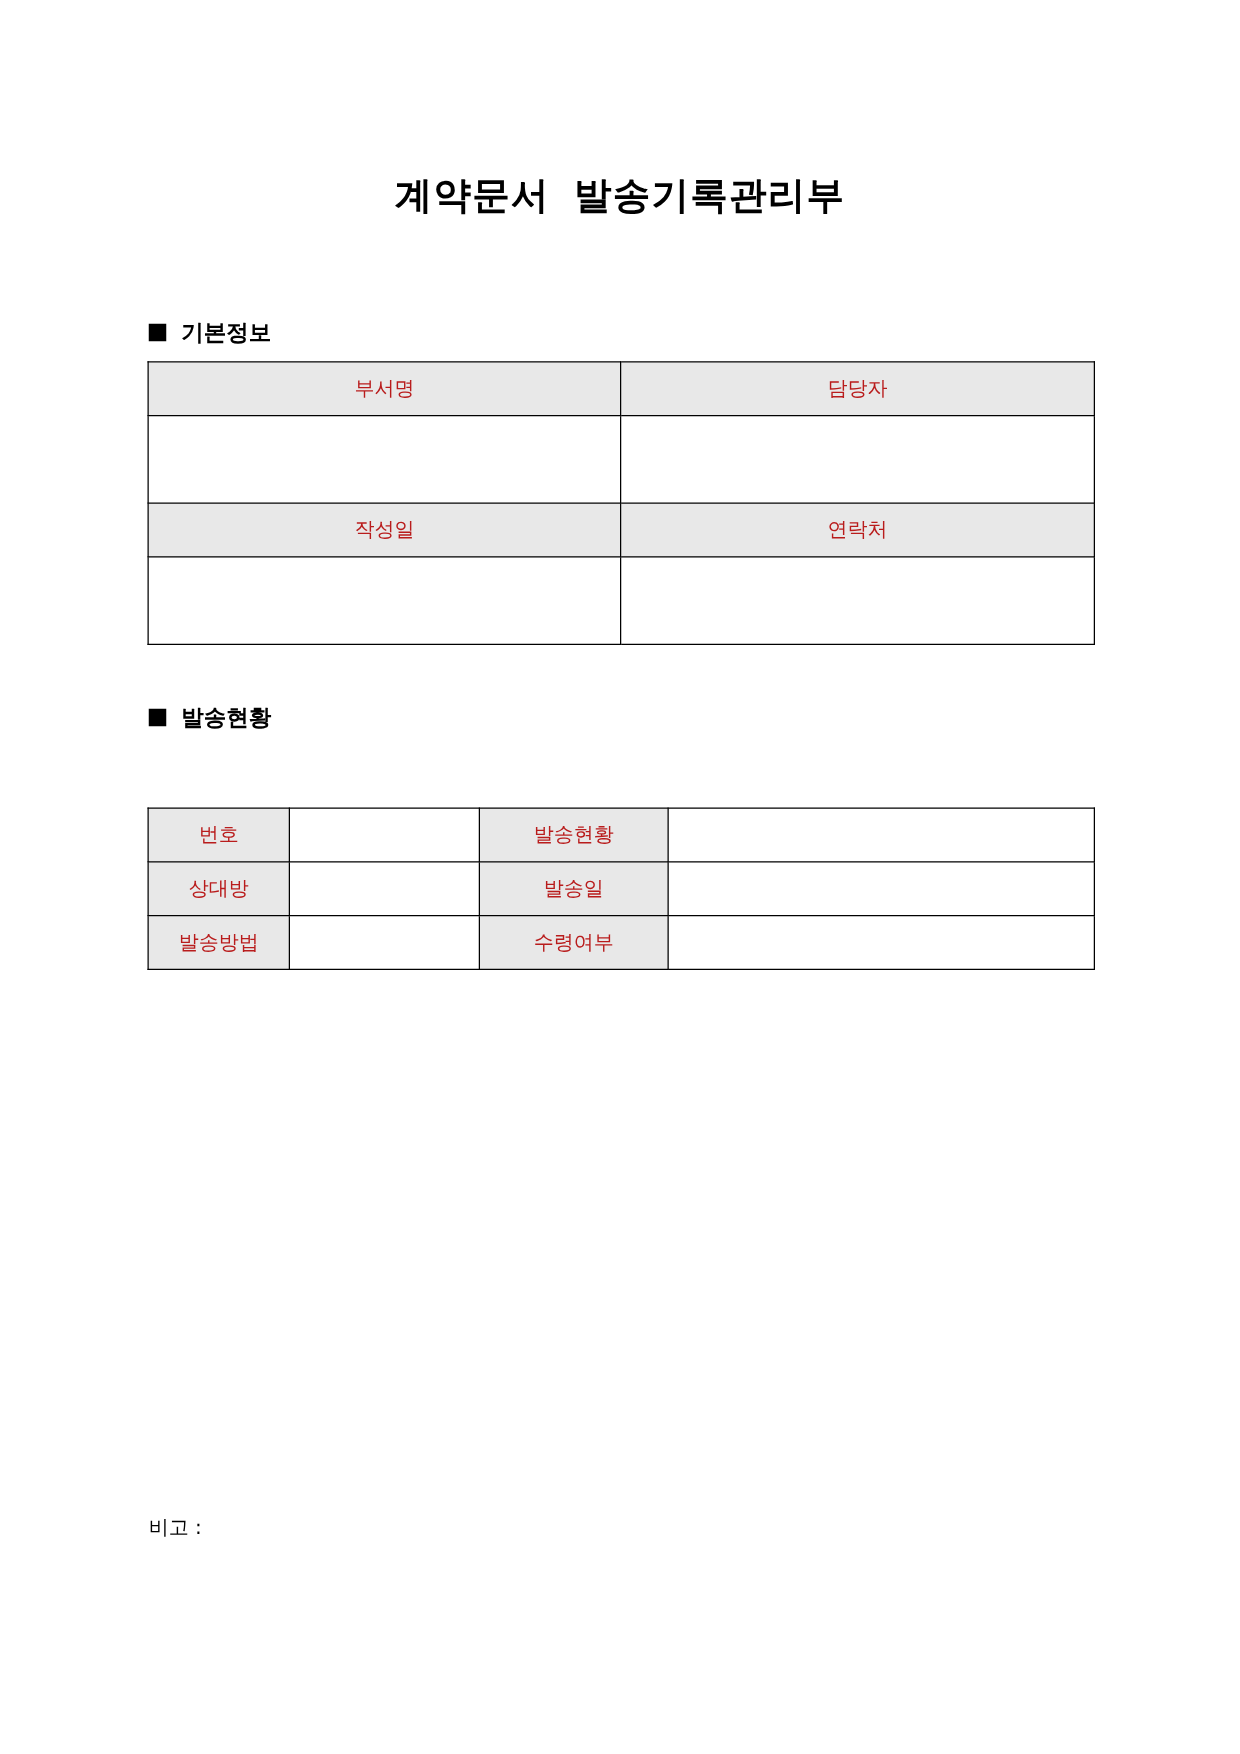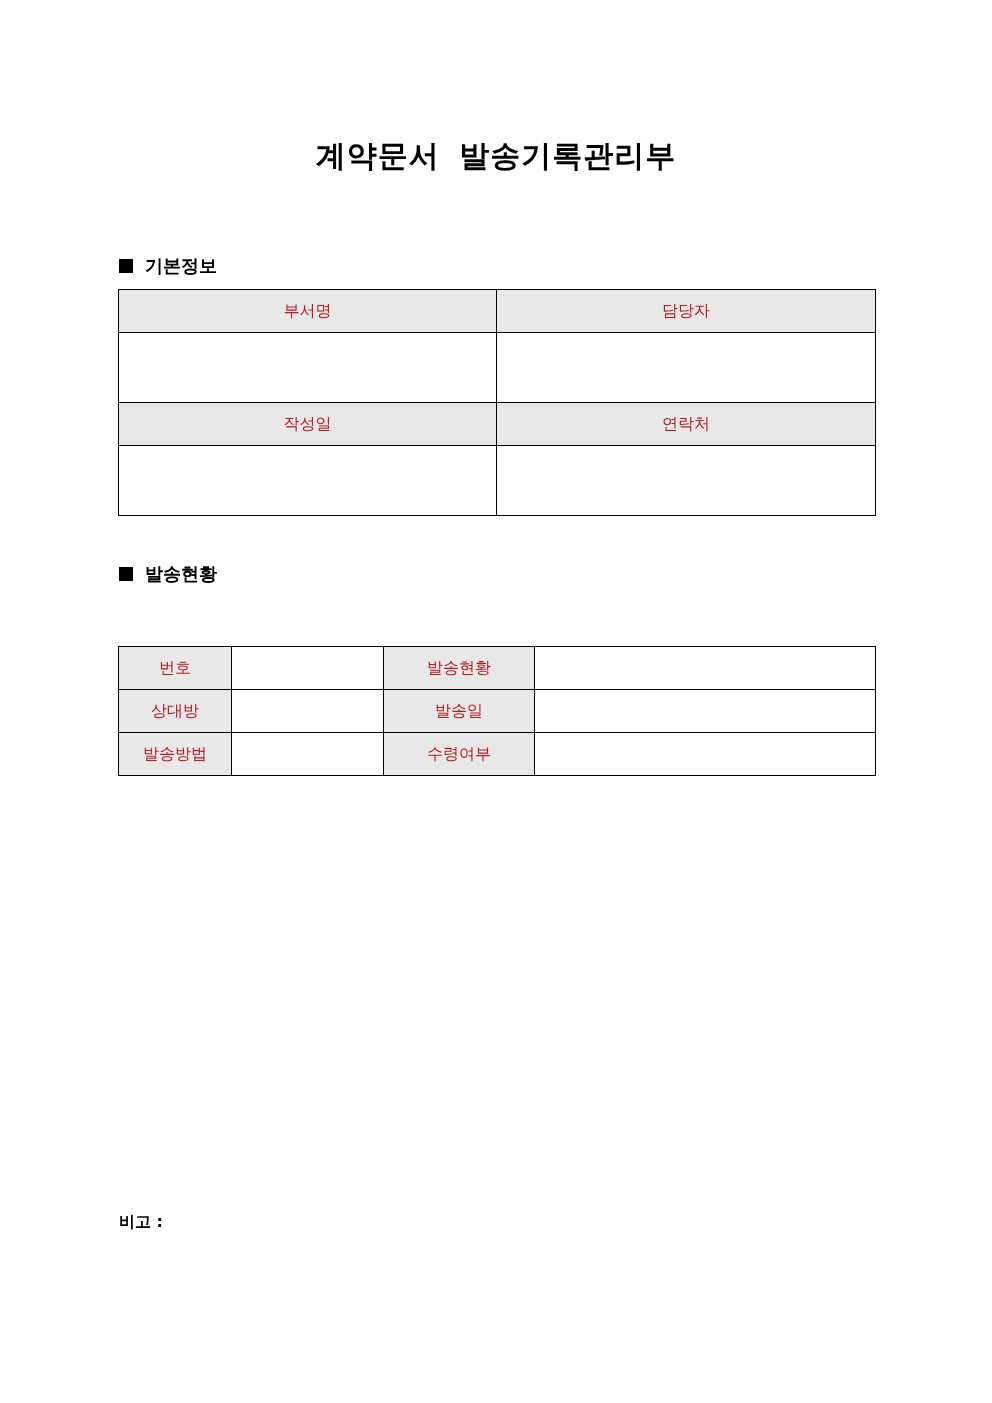--- a/index.html
+++ b/index.html
@@ -28,21 +28,21 @@
     }
     td.lab { background: #e8e8e8; }
     td.val { background: #ffffff; }
     #t1 { left: 118px; top: 289px; width: 757px; }
     #t1 tr.h td { height: 42px; }
     #t1 tr.v td { height: 69px; }
     #t2 { left: 118px; top: 609px; width: 757px; margin-top: 37px; }
     #t2 tr.r td { height: 42px; }
     #t2 tr.big td { height: 390px; }
     .footer-note {
-      position: absolute; left: 119px; top: 1212px; font-size: 16px; font-weight: bold;
+      position: absolute; left: 119px; top: 1212px; font-size: 16px; font-weight: normal;
     }
   </style>
 </head>
 <body>
 
 <div class="title">계약문서  발송기록관리부</div>
 
 <div class="section-head" style="top:254px;font-family:Liberation Serif, serif;">
   <span class="sq"></span>
   <span>기본정보</span>

